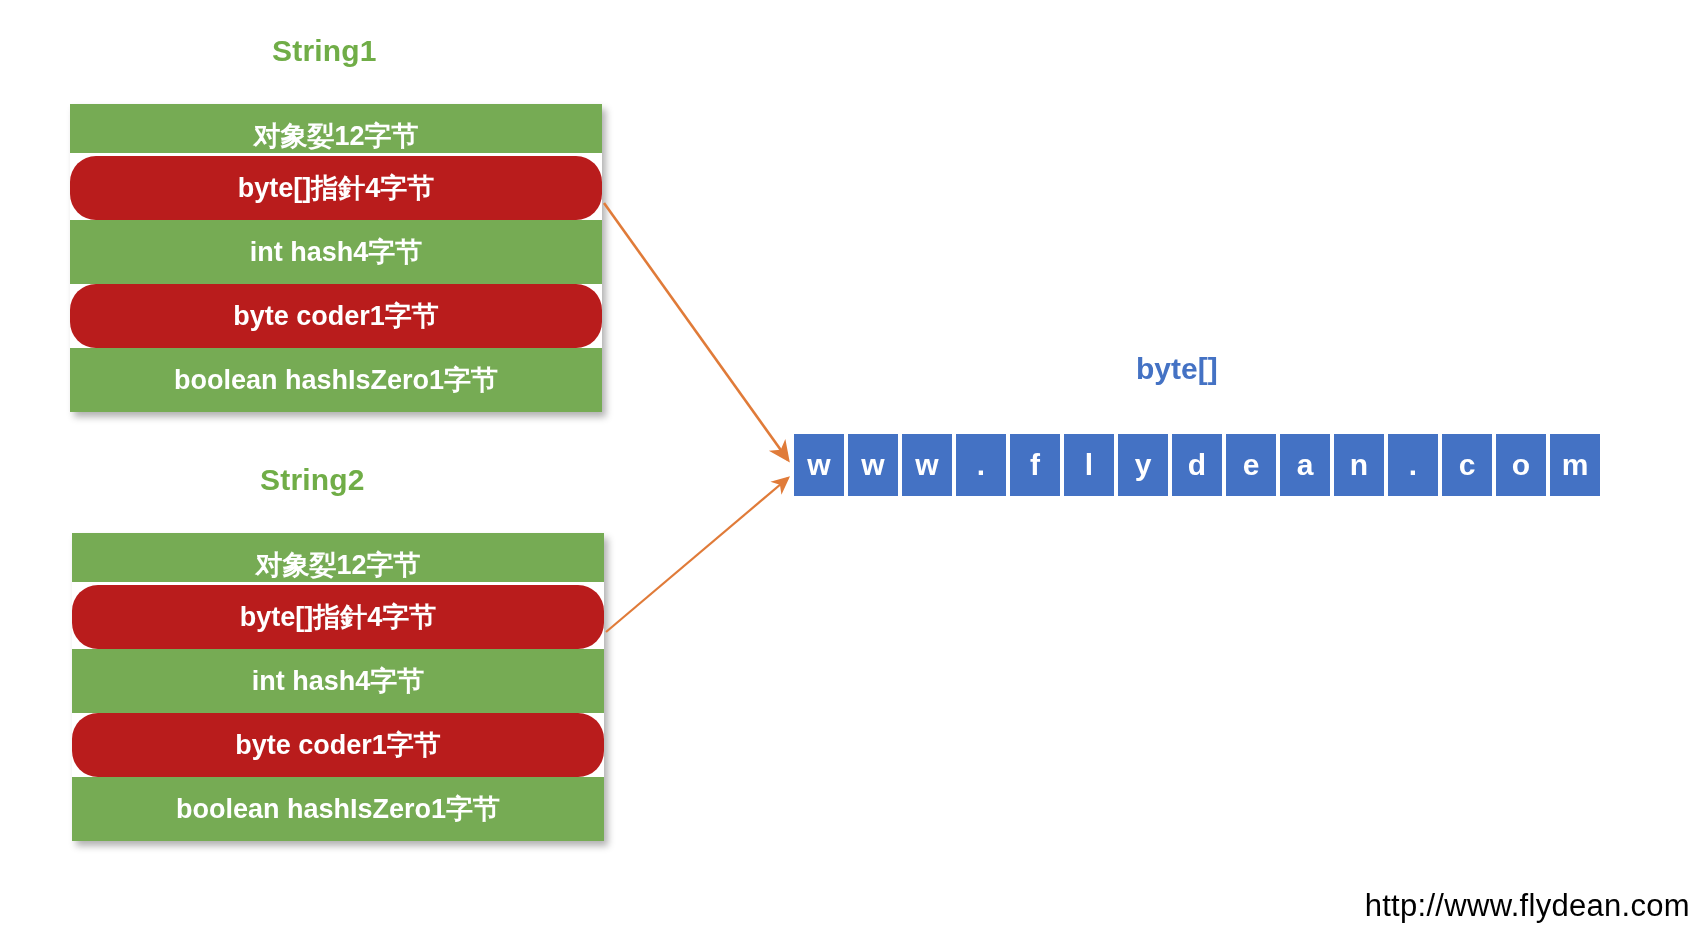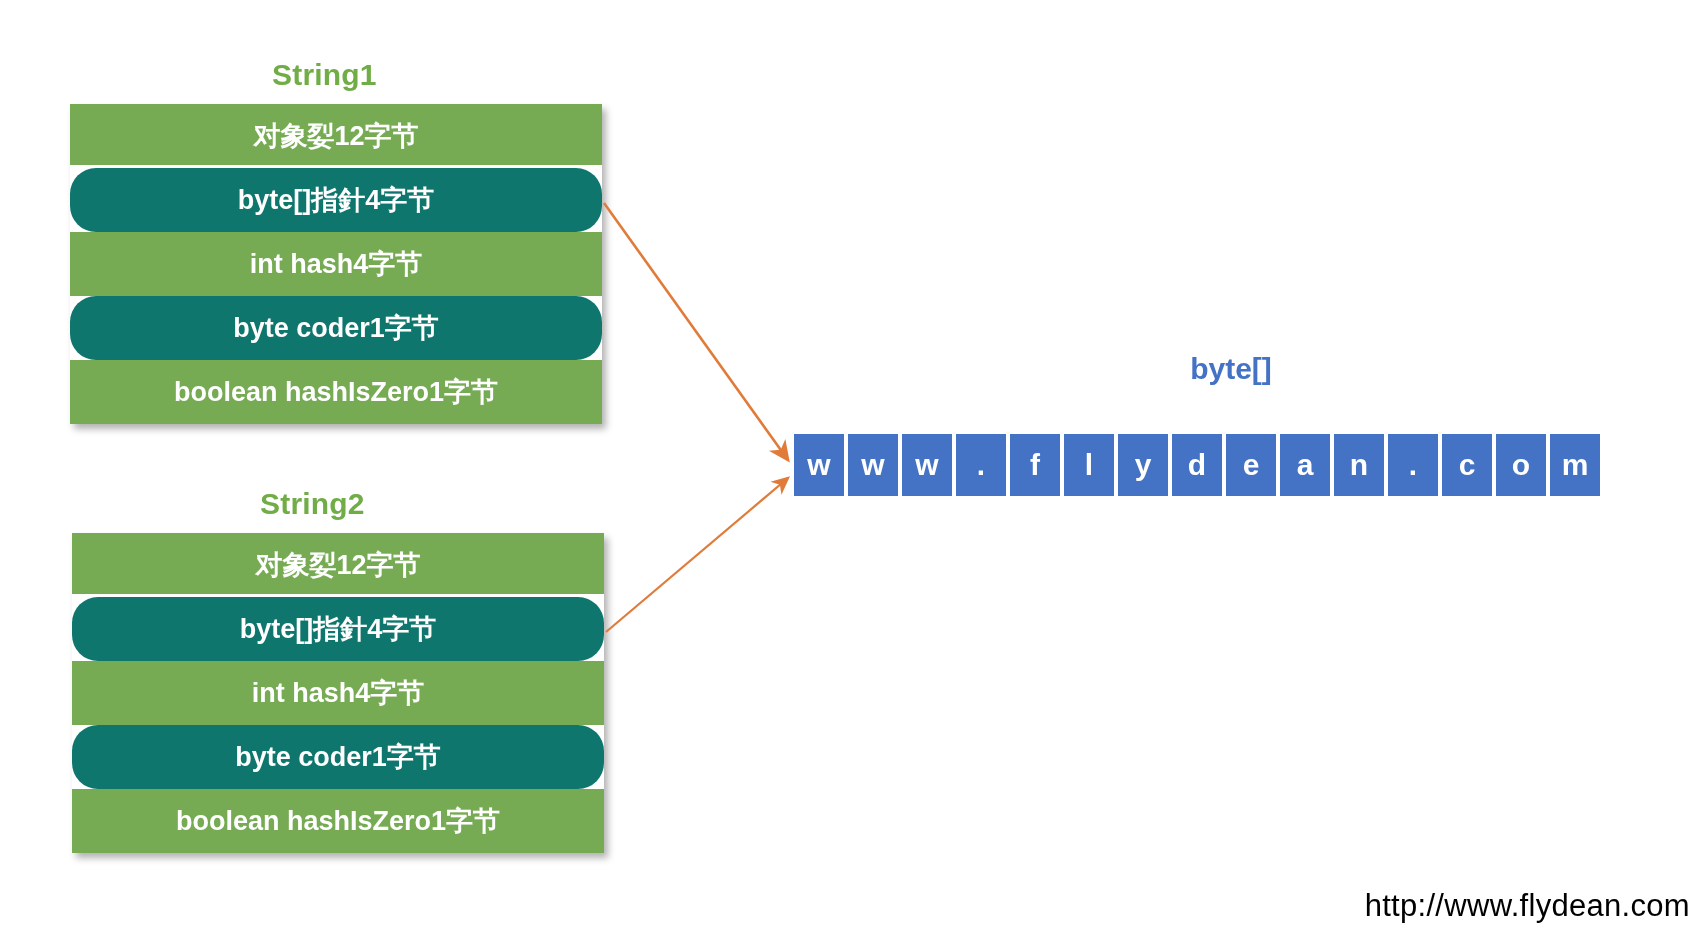--- a/index.html
+++ b/index.html
@@ -19,21 +19,20 @@
   }
 
   
   .struct-title {
     position: absolute;
     font-size: 30px;
     font-weight: bold;
     color: #70AD47;
     letter-spacing: 0.2px;
     white-space: nowrap;
-    margin-top: 24px;
   }
   #title-string1 { left: 272px; top: 34px; }
   #title-string2 { left: 260px; top: 463px; }
 
   
   .struct-box {
     position: absolute;
     width: 532px;
     box-shadow: 4px 5px 7px rgba(0,0,0,0.30);
     overflow: hidden;
@@ -45,30 +44,29 @@
     height: 64px;
     line-height: 64px;
     text-align: center;
     color: #ffffff;
     font-size: 27px;
     font-weight: bold;
     white-space: nowrap;
     box-sizing: border-box;
   }
   .struct-row.dark  { background: #76AB54; }
-  .struct-row.light { background: #0f766e; border-radius: 26px; }
-  .struct-row.sep   { border-bottom: 3px solid #ffffff; height: 64px; }
+  .struct-row.light { background: #b91c1c; border-radius: 26px; }
+  .struct-row.sep   { border-bottom: 3px solid #ffffff; height: 52px; }
 
   
   #bytearr-label {
     position: absolute;
     left: 1136px;
     top: 352px;
     width: 190px;
-    text-align: center;
     font-size: 30px;
     font-weight: bold;
     color: #4472C4;
     white-space: nowrap;
   }
 
   
   #bytearr {
     position: absolute;
     left: 794px;

